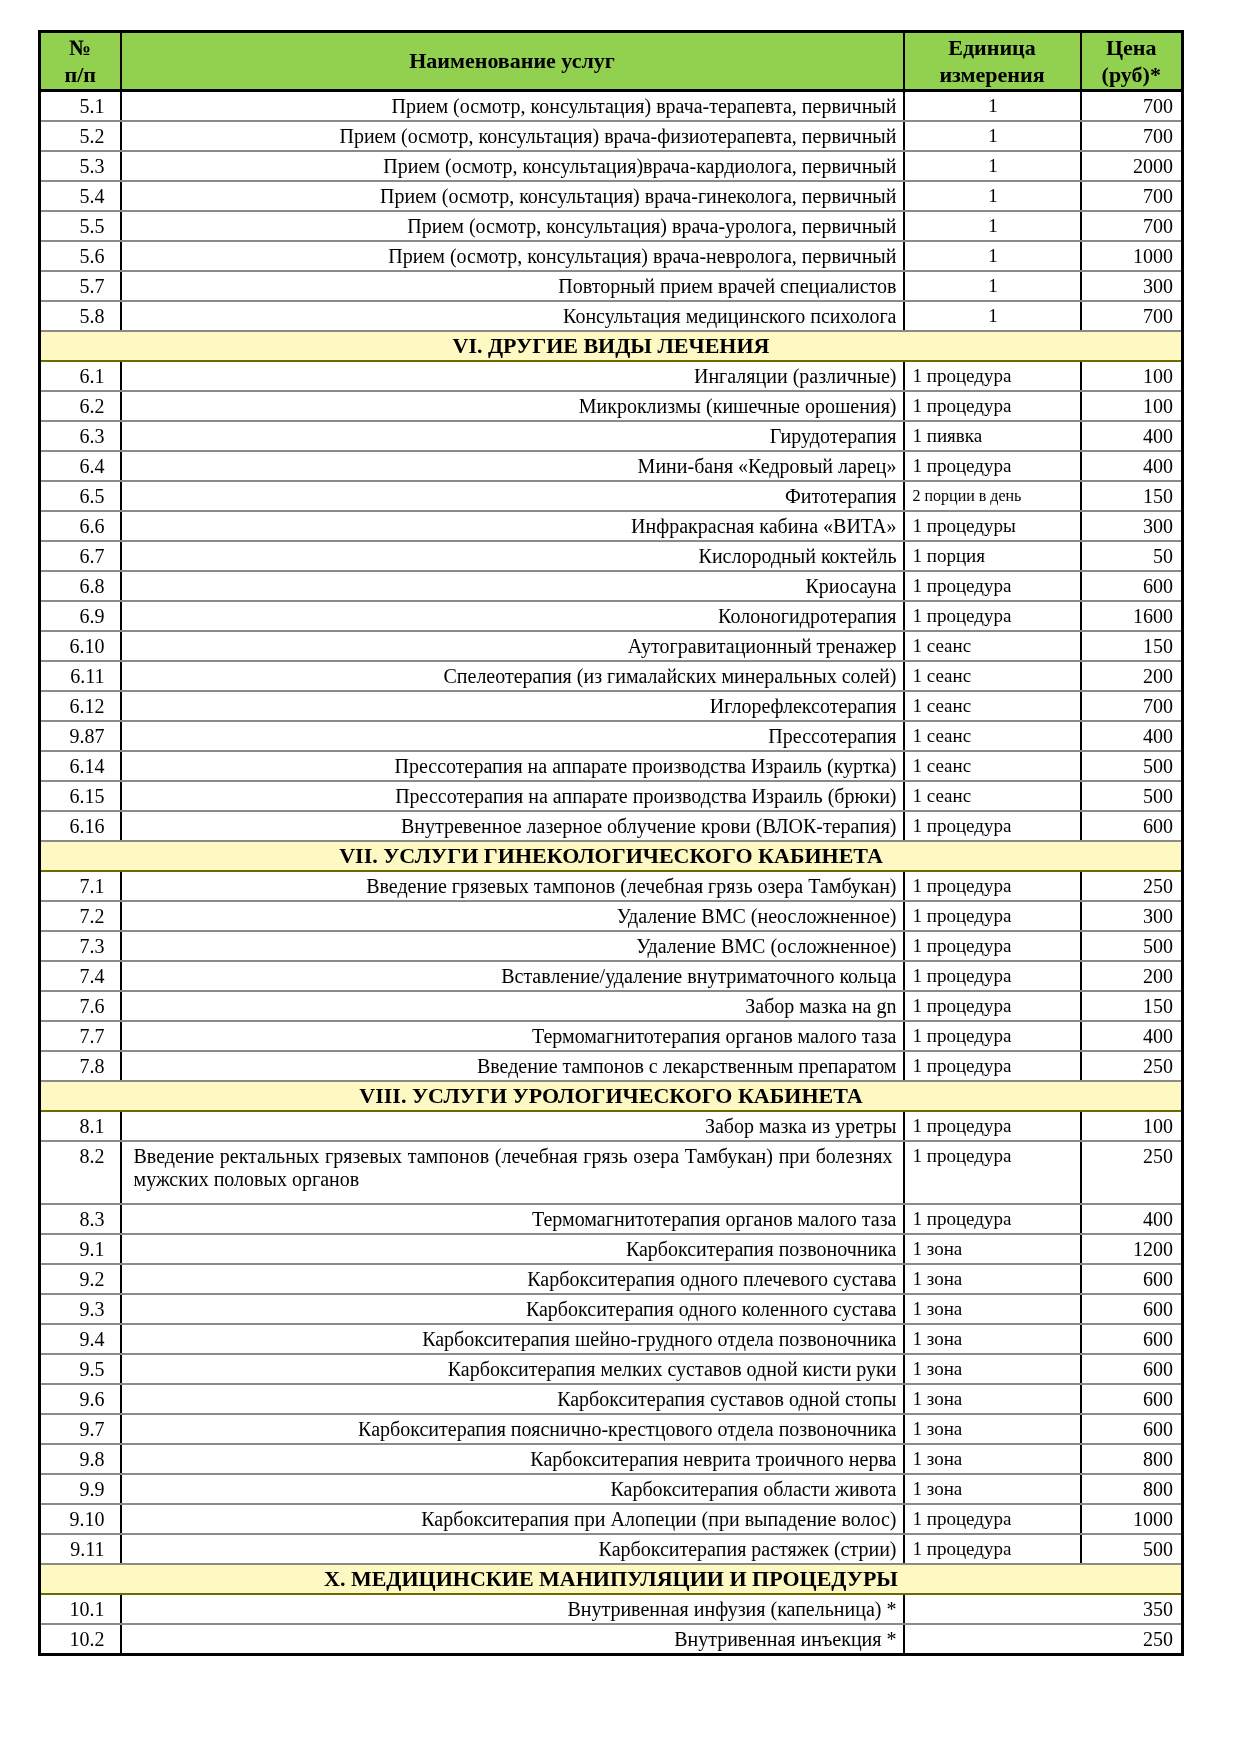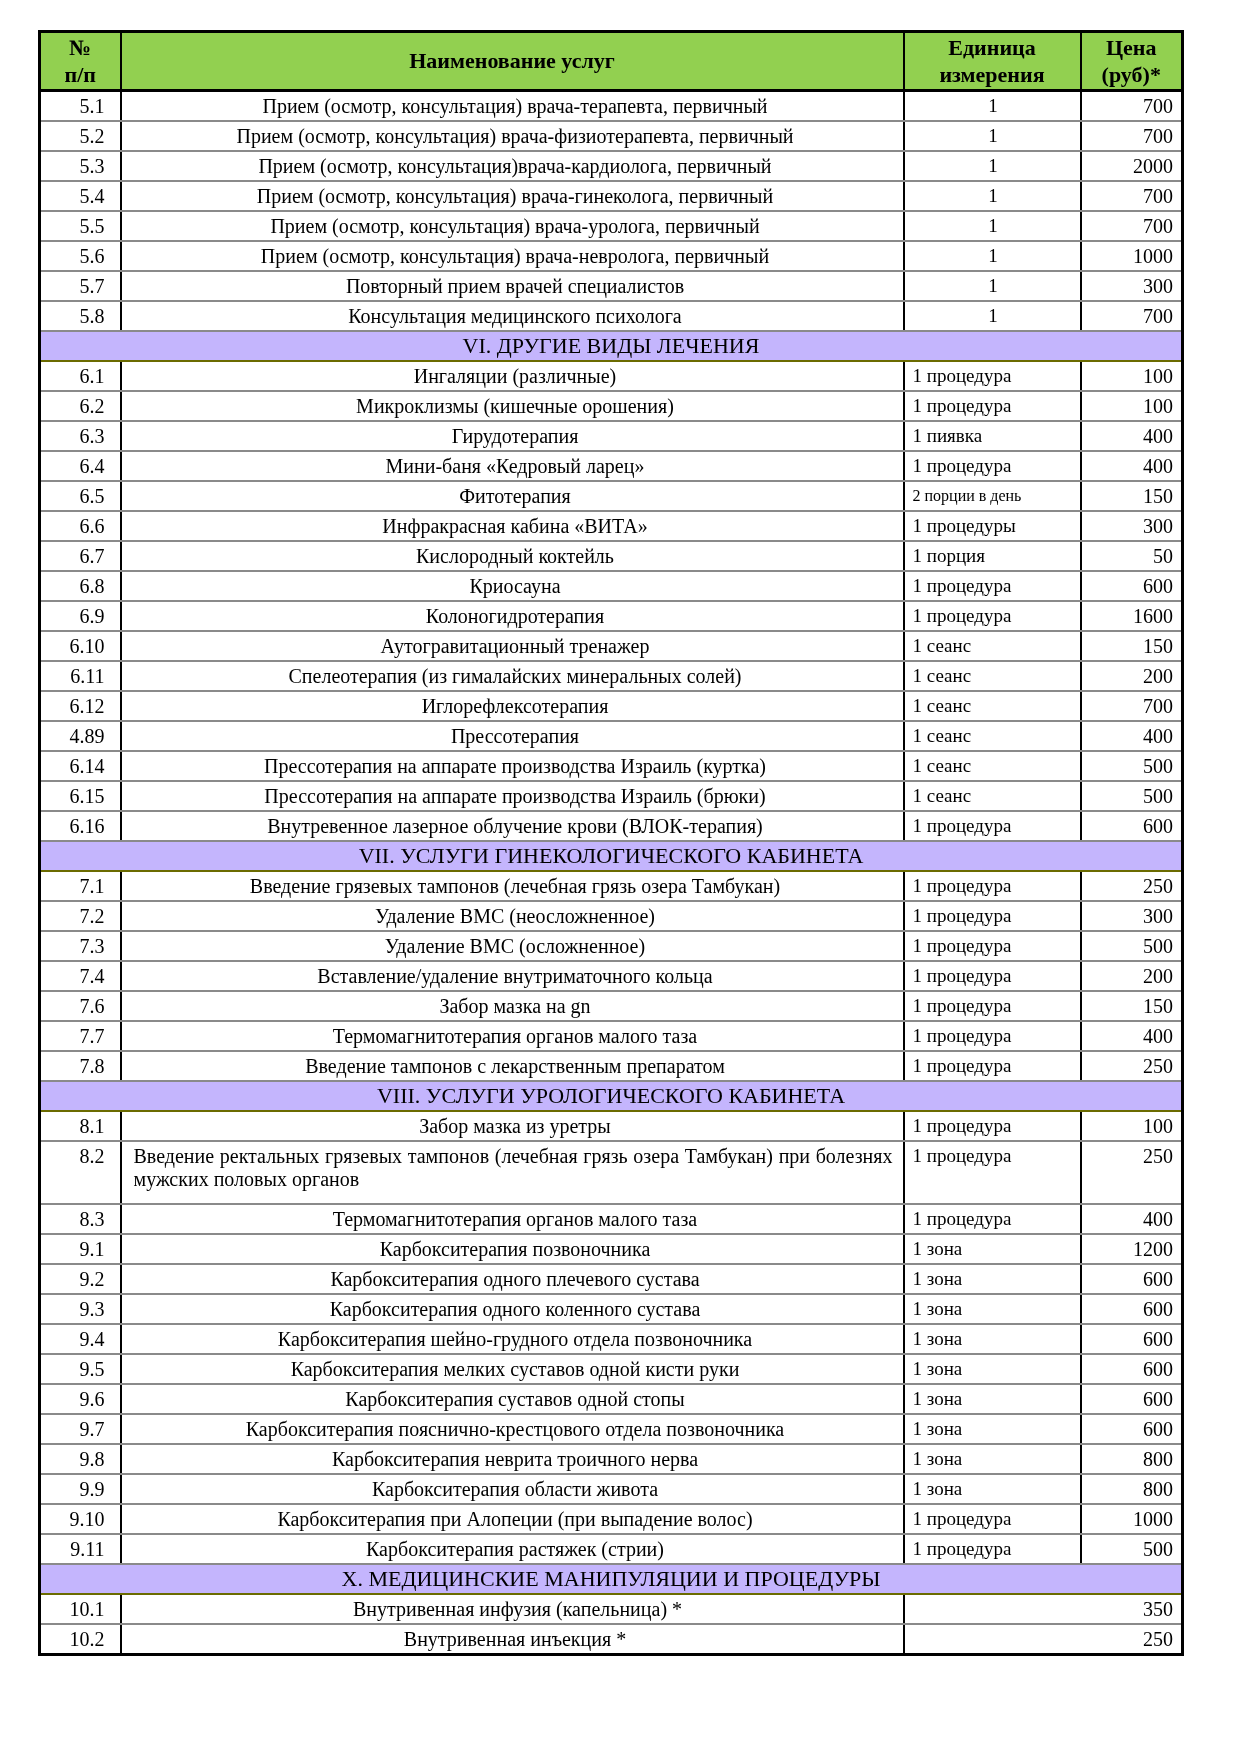--- a/index.html
+++ b/index.html
@@ -65,21 +65,21 @@
   tbody tr.tall td {
     height: 58px;
     vertical-align: top;
     padding-top: 3px;
   }
   td.num {
     text-align: right;
     padding-right: 15px;
   }
   td.name {
-    text-align: center;
+    text-align: right;
     padding-left: 12px;
   }
   td.name.justify {
     white-space: normal;
     text-align: justify;
     padding-right: 10px;
     margin-top: 35px;
   }
   td.name.indent { padding-left: 17px; }
   td.unit {
@@ -87,23 +87,23 @@
     padding-left: 8px;
     font-size: 19px;
   }
   td.unit.center { text-align: center; }
   td.unit.small  { font-size: 16px; }
   td.price {
     text-align: right;
     padding-right: 8px;
   }
   tr.section-row td {
-    background: #c4b5fd;
+    background: #fef9c3;
     text-align: center;
-    font-weight: normal;
+    font-weight: bold;
     font-size: 22px;
     border-top: 2px solid #6b6b00;
     border-bottom: 2px solid #6b6b00;
     white-space: nowrap;
   }
 </style>
 </head>
 <body>
 
 <div class="sheet">
@@ -251,21 +251,21 @@
           <td class="unit">1 сеанс</td>
           <td class="price">200</td>
         </tr>
         <tr>
           <td class="num">6.12</td>
           <td class="name">Иглорефлексотерапия</td>
           <td class="unit">1 сеанс</td>
           <td class="price">700</td>
         </tr>
         <tr>
-          <td class="num">4.89</td>
+          <td class="num">9.87</td>
           <td class="name">Прессотерапия</td>
           <td class="unit">1 сеанс</td>
           <td class="price">400</td>
         </tr>
         <tr>
           <td class="num">6.14</td>
           <td class="name">Прессотерапия на аппарате производства Израиль (куртка)</td>
           <td class="unit">1 сеанс</td>
           <td class="price">500</td>
         </tr>

